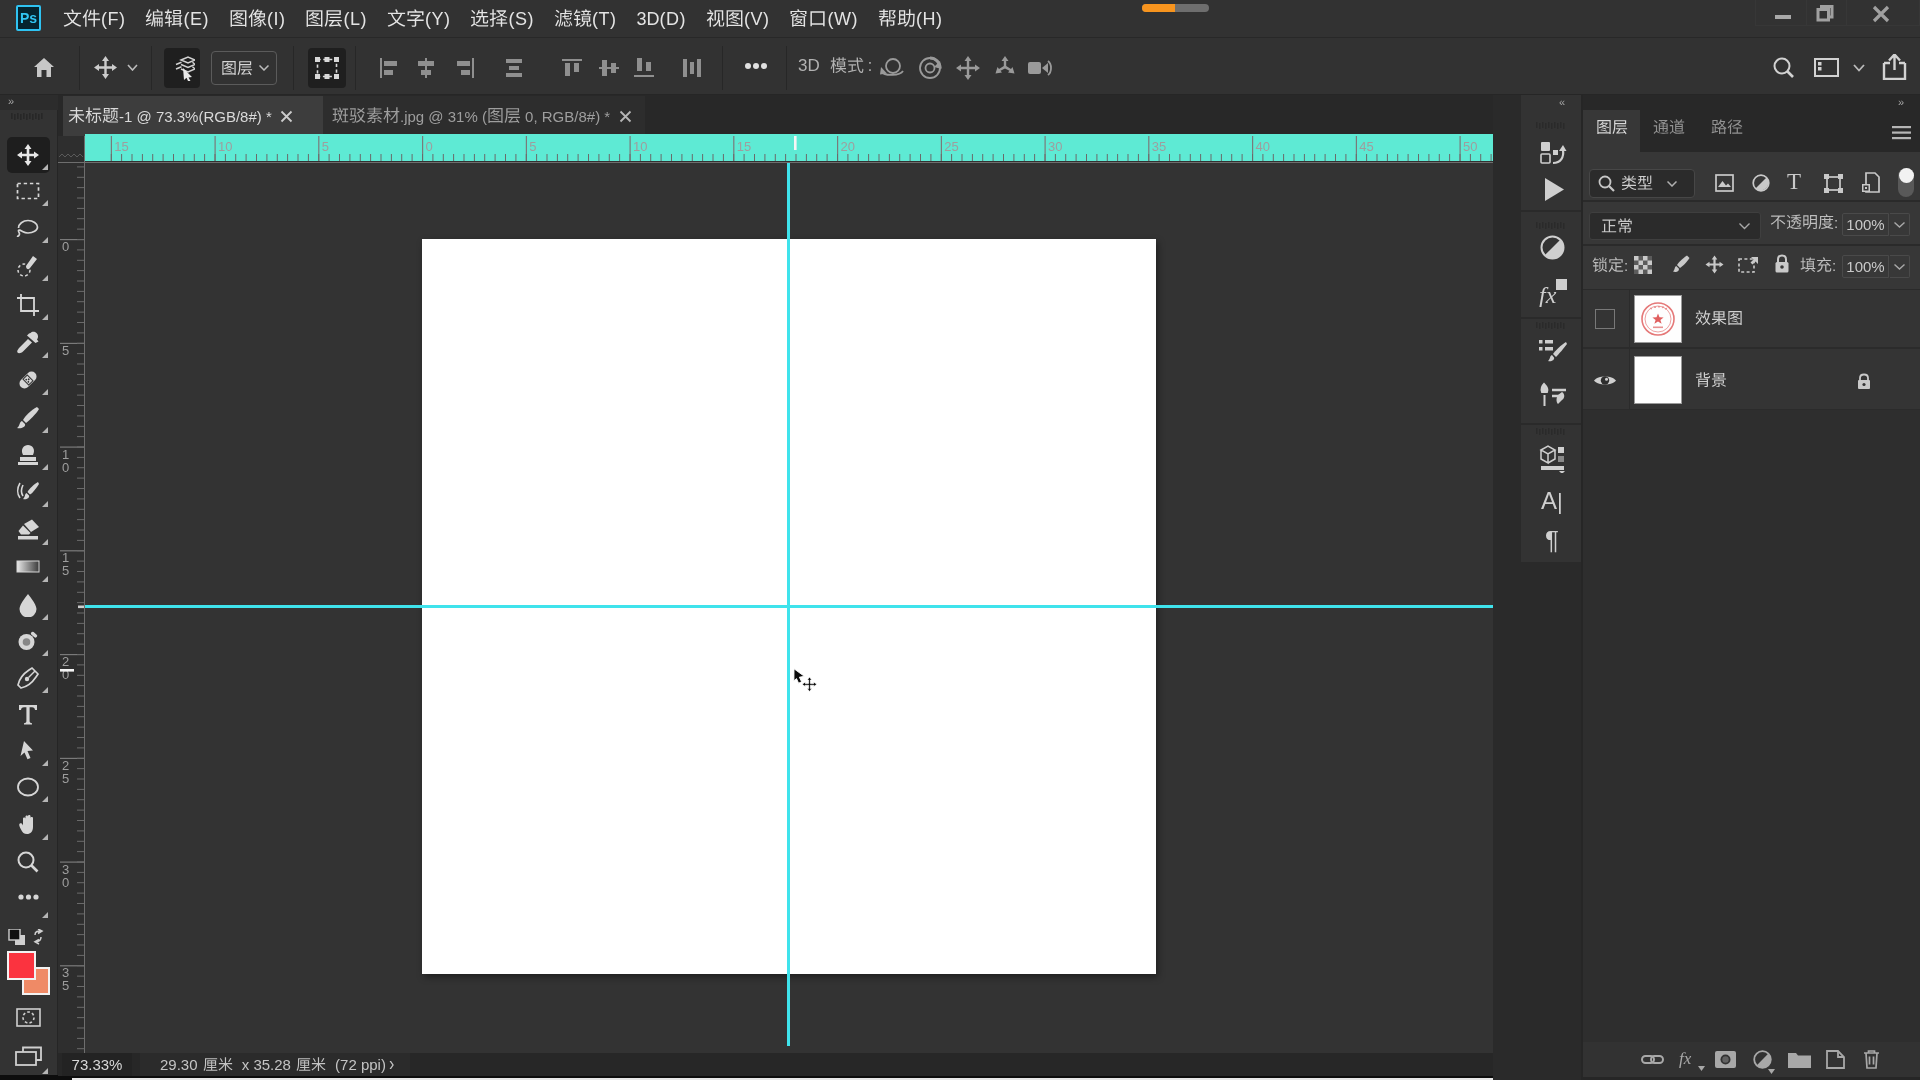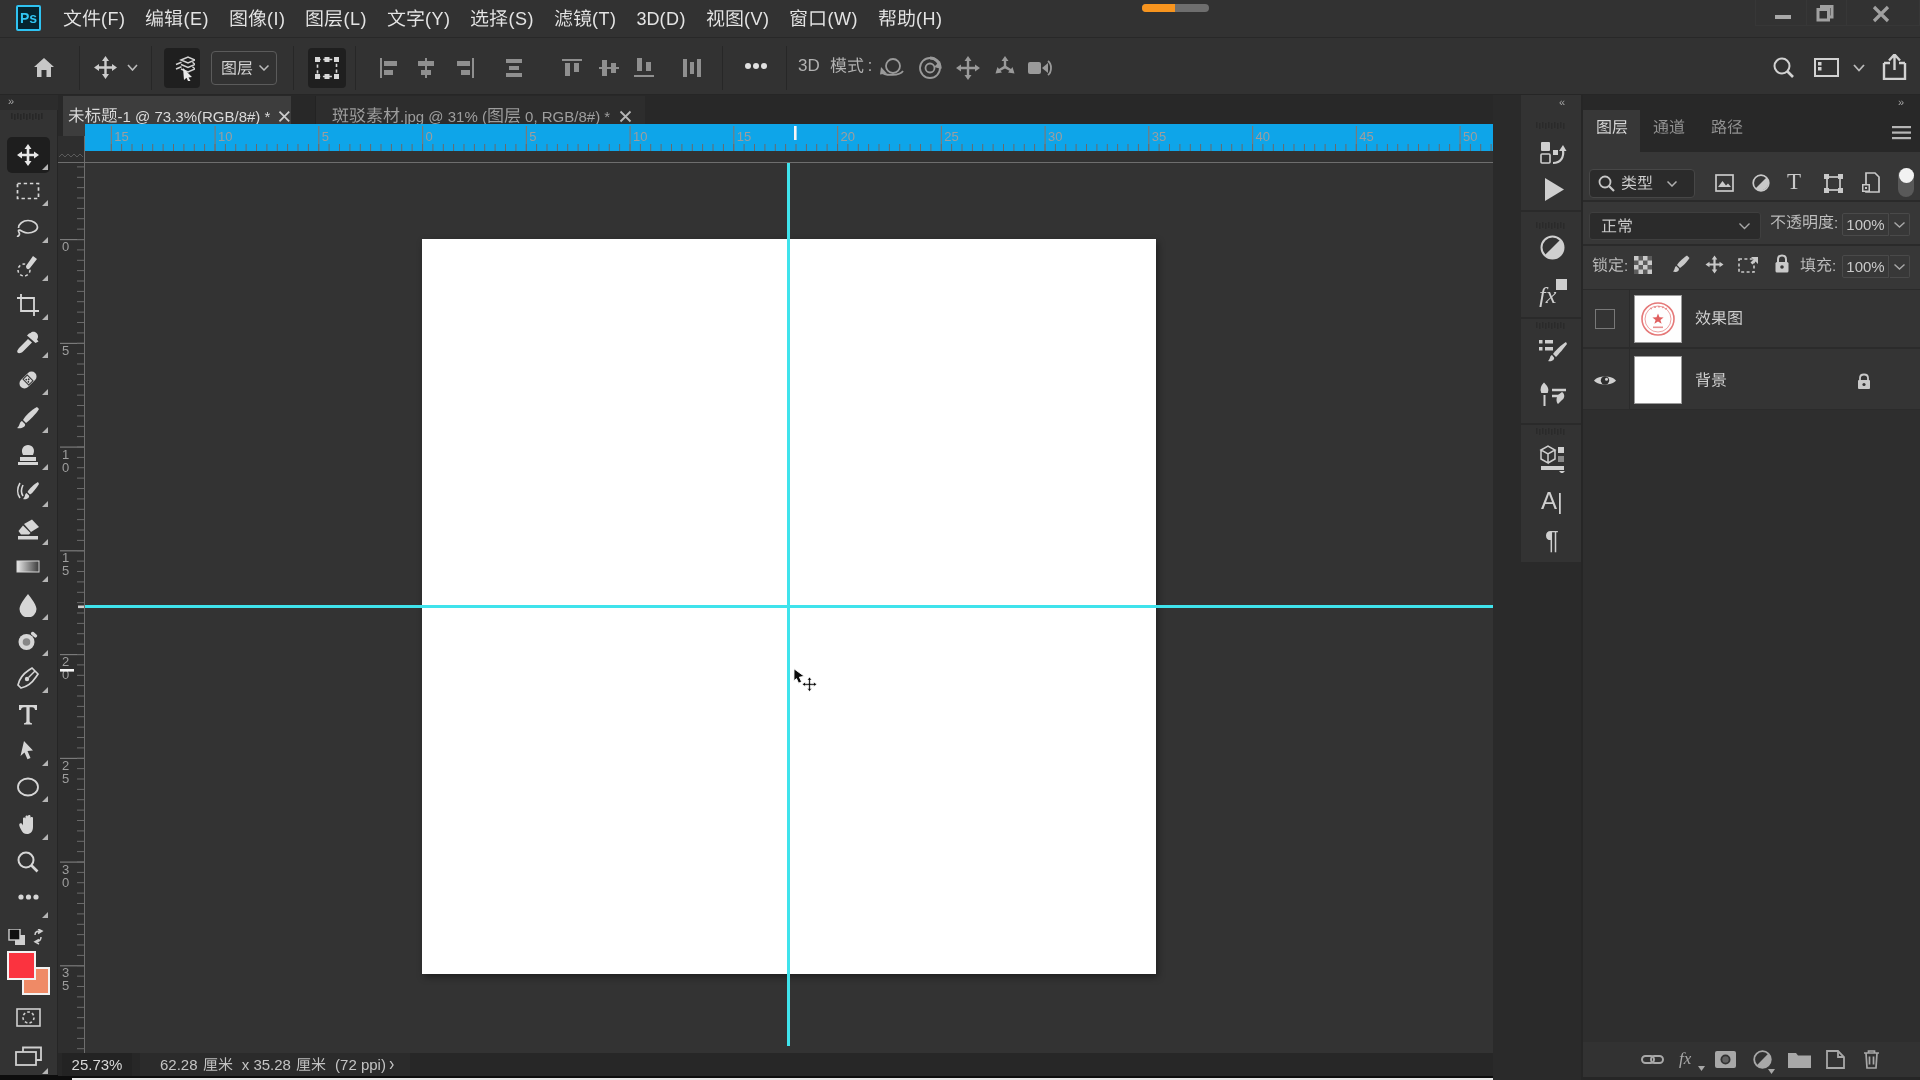--- a/index.html
+++ b/index.html
@@ -508,40 +508,40 @@
       <g fill="#9e9e9e" transform="translate(0,14.6) scale(0.0170,-0.0170)">
         <use href="#u56fe" x="0"></use>
         <use href="#u5c42" x="1000"></use>
       </g>
     </svg>
 <span style="color:#9e9e9e;font-size:15px">&nbsp;0, RGB/8#) *</span>
 <svg style="margin-left:9px" width="13" height="13" viewBox="0 0 13 13">
       <path d="M1.5 1.5 L11.5 11.5 M11.5 1.5 L1.5 11.5" stroke="#b5b5b5" stroke-width="1.8"></path>
     </svg>
 </div>
-<div class="abs row" style="left:63px;top:96px;width:228px;height:40px;background:#3d3d3d;padding-left:5px;gap:0;white-space:nowrap">
+<div class="abs row" style="left:63px;top:96px;width:260px;height:40px;background:#3d3d3d;padding-left:5px;gap:0;white-space:nowrap">
 <svg style="width:51px;height:18px;" viewBox="0 0 51 18">
       <g fill="#dadada" transform="translate(0,14.6) scale(0.0170,-0.0170)">
         <use href="#u672a" x="0"></use>
         <use href="#u6807" x="1000"></use>
         <use href="#u9898" x="2000"></use>
       </g>
     </svg>
 <span style="color:#dadada;font-size:15px">-1 @ 73.3%(RGB/8#) *</span>
 <svg style="margin-left:8px" width="13" height="13" viewBox="0 0 13 13">
       <path d="M1.5 1.5 L11.5 11.5 M11.5 1.5 L1.5 11.5" stroke="#cccccc" stroke-width="1.8"></path>
     </svg>
 </div>
 <div class="abs" style="left:58px;top:136px;width:27px;height:27px;background:#2e2e2e"></div>
 <svg class="abs" style="left:59px;top:152px" width="26" height="7" viewBox="0 0 26 7">
     <g stroke="#5a5a5a" stroke-width="1" fill="none">
       <path d="M0 5 L3 2 L6 5 L9 2 L12 5 L15 2 L18 5 L21 2 L24 5"></path>
     </g>
   </svg>
-<div class="abs" style="left:85px;top:124px;width:1408px;height:27px;background:#0ea5e9;overflow:hidden">
+<div class="abs" style="left:85px;top:134px;width:1408px;height:27px;background:#5eead4;overflow:hidden">
     <svg width="1408" height="27" viewBox="0 0 1408 27">
       <rect x="25.8" y="2" width="1.2" height="25" fill="#7a7a7a"></rect>
       <text x="29.2" y="17" font-size="13" fill="#9e9e9e" font-family="Liberation Sans">15</text>
       <rect x="129.5" y="2" width="1.2" height="25" fill="#7a7a7a"></rect>
       <text x="133.0" y="17" font-size="13" fill="#9e9e9e" font-family="Liberation Sans">10</text>
       <rect x="233.2" y="2" width="1.2" height="25" fill="#7a7a7a"></rect>
       <text x="236.8" y="17" font-size="13" fill="#9e9e9e" font-family="Liberation Sans">5</text>
       <rect x="337.0" y="2" width="1.2" height="25" fill="#7a7a7a"></rect>
       <text x="340.5" y="17" font-size="13" fill="#9e9e9e" font-family="Liberation Sans">0</text>
       <rect x="440.8" y="2" width="1.2" height="25" fill="#7a7a7a"></rect>
@@ -821,23 +821,23 @@
 <div class="abs" style="left:422px;top:239px;width:734px;height:735px;background:#ffffff;box-shadow:2px 3px 7px rgba(0,0,0,0.4)"></div>
 <div class="abs" style="left:787.3px;top:163px;width:2.6px;height:883px;background:#3fe3ec"></div>
 <div class="abs" style="left:85px;top:605.2px;width:1408px;height:2.6px;background:#3fe3ec"></div>
 <svg class="abs" style="left:793px;top:668px" width="25" height="24" viewBox="0 0 25 24">
 <path d="M1 0.8 L11.3 8.3 L6.4 9.2 L8.6 13.8 L5.6 15.2 L3.5 10.6 L0.9 12.8 Z" fill="#0a0a0a" stroke="#ffffff" stroke-width="0.9"></path>
 <g fill="#0a0a0a" stroke="#ffffff" stroke-width="0.7">
 <path d="M16.5 9 L18.8 12 H17.4 V15.4 H20.8 V14 L23.8 16.3 L20.8 18.6 V17.2 H17.4 V20.6 H18.8 L16.5 23.6 L14.2 20.6 H15.6 V17.2 H12.2 V18.6 L9.2 16.3 L12.2 14 V15.4 H15.6 V12 H14.2 Z"></path>
     </g>
   </svg>
 <div class="abs" style="left:58px;top:1053px;width:1435px;height:23px;background:#272727"></div>
-<div class="abs" style="left:62px;top:1053px;width:70px;height:23px;background:#232323;color:#d8d8d8;font-size:15px;line-height:23px;text-align:center">25.73%</div>
+<div class="abs" style="left:62px;top:1053px;width:70px;height:23px;background:#232323;color:#d8d8d8;font-size:15px;line-height:23px;text-align:center">73.33%</div>
 <div class="abs row" style="left:140px;top:1053px;width:270px;height:23px;background:#2b2b2b;padding-left:20px;gap:5px;color:#c4c4c4;font-size:15px">
-    <span>62.28</span>
+    <span>29.30</span>
 <svg style="width:30px;height:16px;" viewBox="0 0 30 16">
       <g fill="#c4c4c4" transform="translate(0,12.9) scale(0.0150,-0.0150)">
         <use href="#u5398" x="0"></use>
         <use href="#u7c73" x="1000"></use>
       </g>
     </svg>
 <span>&nbsp;x 35.28</span>
 <svg style="width:30px;height:16px;" viewBox="0 0 30 16">
       <g fill="#c4c4c4" transform="translate(0,12.9) scale(0.0150,-0.0150)">
         <use href="#u5398" x="0"></use>

